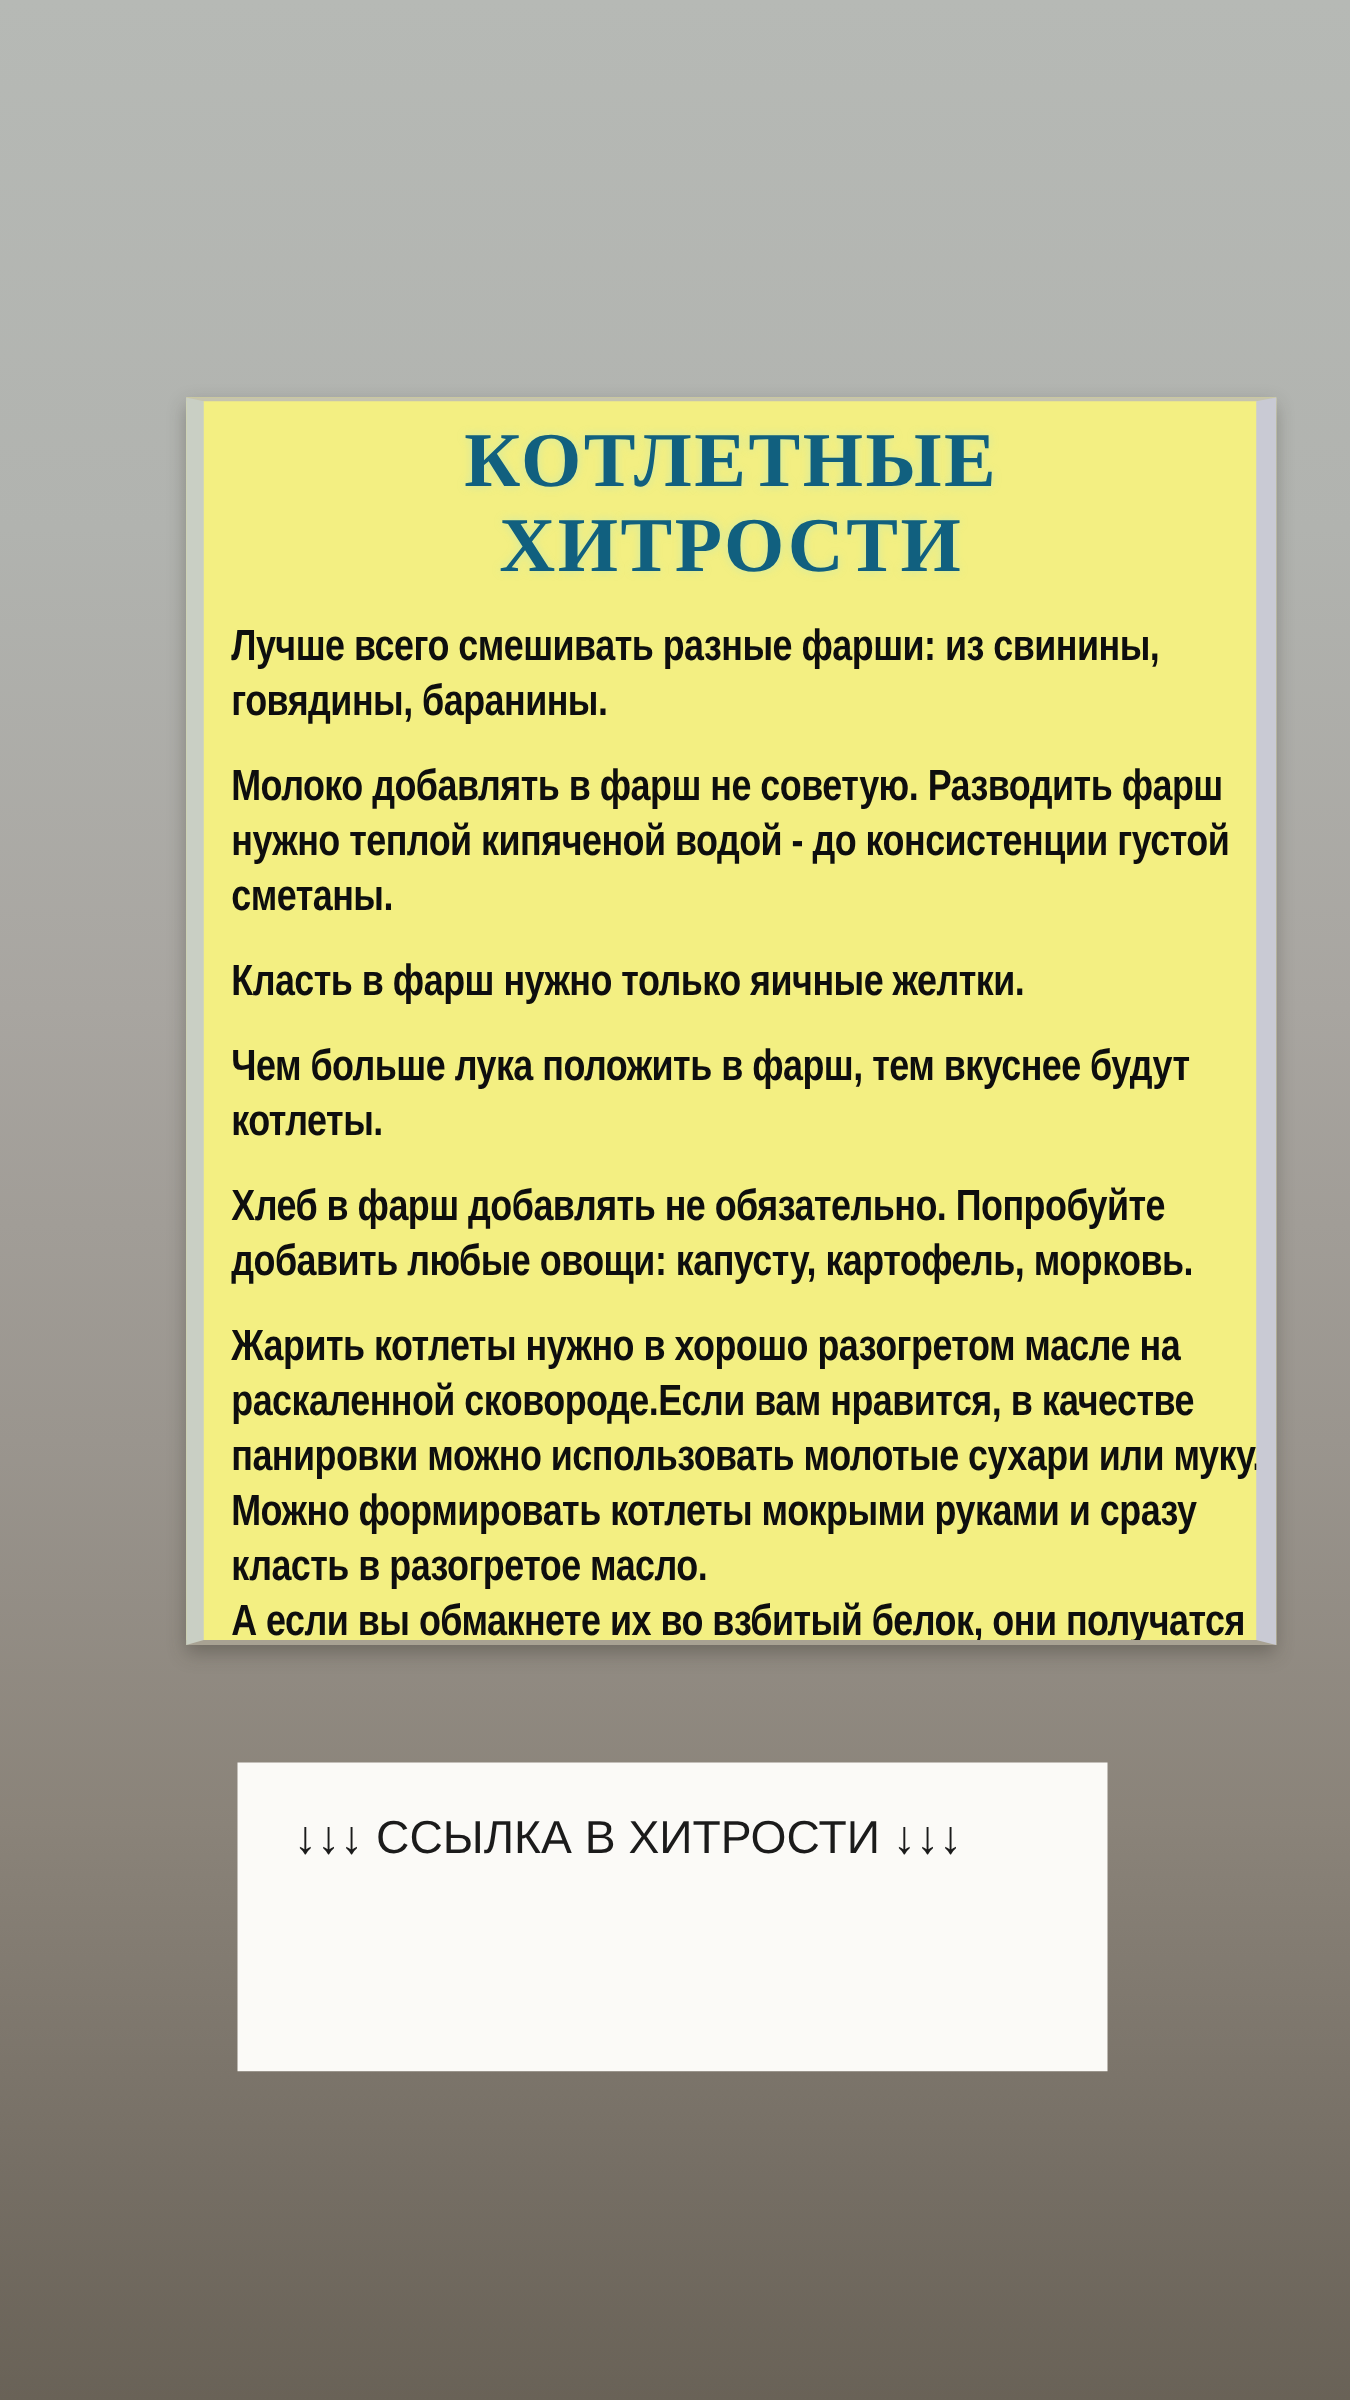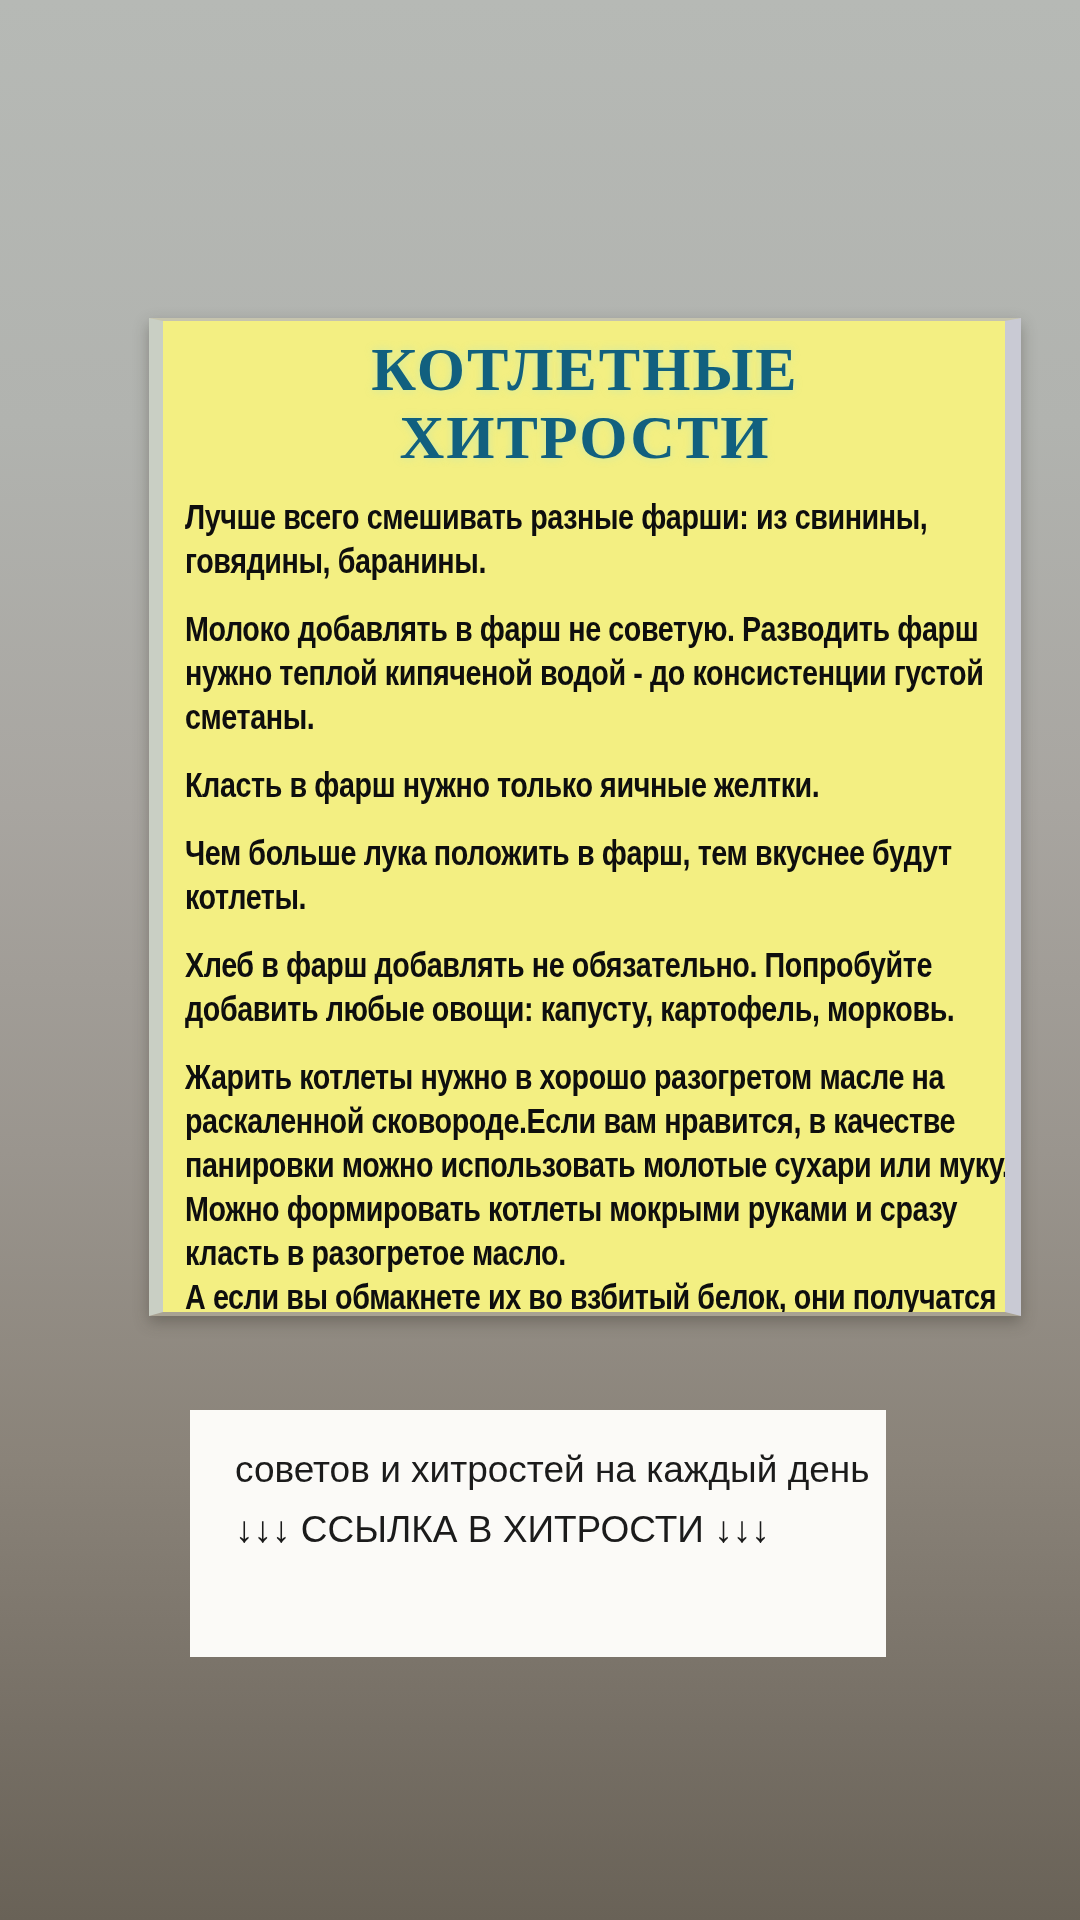--- a/index.html
+++ b/index.html
@@ -101,17 +101,16 @@
     <div class="card-paragraph">Жарить котлеты нужно в хорошо разогретом масле на
 раскаленной сковороде.Если вам нравится, в качестве
 панировки можно использовать молотые сухари или муку.
 Можно формировать котлеты мокрыми руками и сразу
 класть в разогретое масло.
 А если вы обмакнете их во взбитый белок, они получатся
 особенно вкусными и сочными.</div>
   </div>
 
   <div class="caption-box">
-    <div class="caption-line">советов и хитростей на каждый день</div>
     <div class="caption-line">↓↓↓ ССЫЛКА В ХИТРОСТИ ↓↓↓</div>
   </div>
 
 </div>
 
 </body></html>

